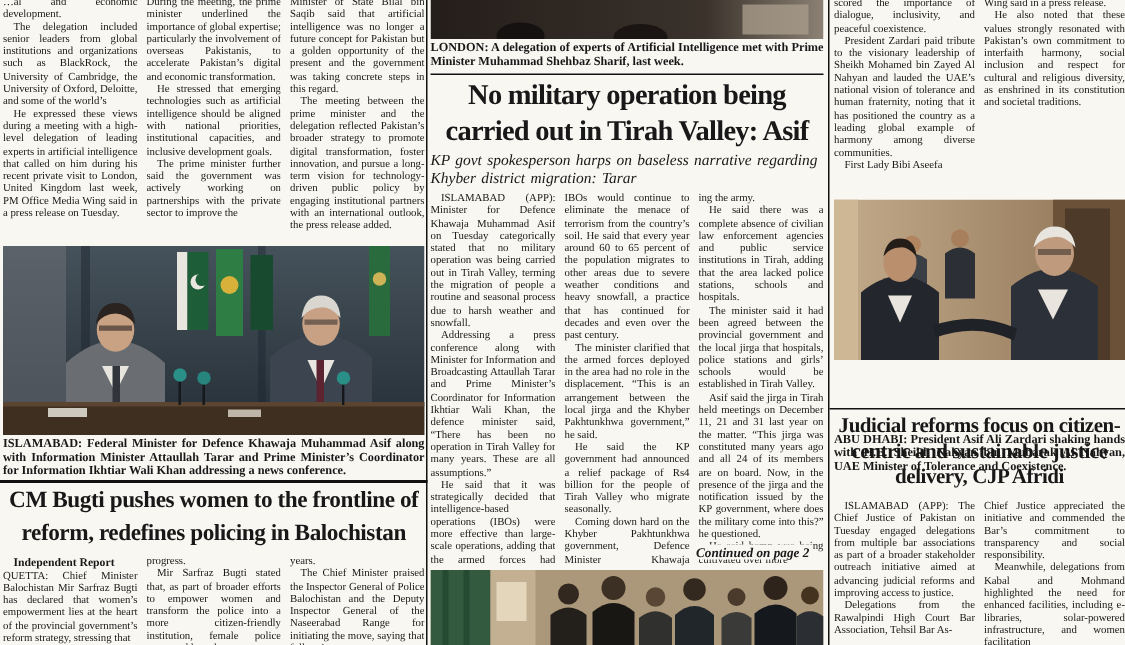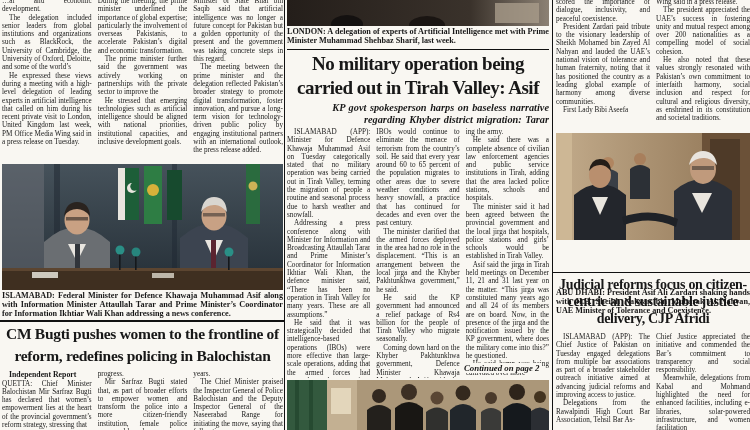--- a/index.html
+++ b/index.html
@@ -20,40 +20,40 @@
   .col.cont p:first-child{text-indent:0;}
   
   .rule-v{width:1px; background:var(--rule); top:0; height:430px;}
   .rule-h{height:1.5px; background:var(--rule);}
   
   .caption{font-weight:bold; font-size:8.2px; line-height:8.9px; text-align:justify; margin:0;}
   .headline{font-weight:bold; text-align:center; margin:0; letter-spacing:-0.3px;}
   .head-center{font-size:19px; line-height:24px; letter-spacing:-0.5px;}
   .head-bugti{font-size:15.5px; line-height:22px;}
   .head-judicial{font-size:14px; line-height:17px;}
-  .subhead{font-weight:bold; font-style:italic; font-size:10.3px; line-height:11.6px; text-align:right; margin:0; word-spacing:1px;}
+  .subhead{font-weight:normal; font-style:italic; font-size:10.3px; line-height:11.6px; text-align:left; margin:0; word-spacing:1px;}
   .byline{font-weight:bold; font-size:7.8px; line-height:9.5px; margin:0; text-align:left;}
   .continued{font-weight:bold; font-style:italic; font-size:8.8px; background:var(--paper); padding:0 2px;}
   svg{display:block;}
 </style>
 </head>
 <body>
 
 <div class="page">
 
   <div class="abs cols" style="left:2px; top:-3px; width:281px; height:163px;">
     <div class="col cont">
         <p>…al and economic development.</p>
         <p>The delegation included senior leaders from global institutions and organizations such as BlackRock, the University of Cambridge, the University of Oxford, Deloitte, and some of the world’s</p>
         <p>He expressed these views during a meeting with a high-level delegation of leading experts in artificial intelligence that called on him during his recent private visit to London, United Kingdom last week, PM Office Media Wing said in a press release on Tuesday.</p>
       </div>
     <div class="col cont">
         <p>During the meeting, the prime minister underlined the importance of global expertise; particularly the involvement of overseas Pakistanis, to accelerate Pakistan’s digital and economic transformation.</p>
+        <p>He stressed that emerging technologies such as artificial intelligence should be aligned with national priorities, institutional capacities, and inclusive development goals.</p>
         <p>The prime minister further said the government was actively working on partnerships with the private sector to improve the</p>
-        <p>He stressed that emerging technologies such as artificial intelligence should be aligned with national priorities, institutional capacities, and inclusive development goals.</p>
       </div>
     <div class="col cont">
         <p>Minister of State Bilal bin Saqib said that artificial intelligence was no longer a future concept for Pakistan but a golden opportunity of the present and the government was taking concrete steps in this regard.</p>
         <p>The meeting between the prime minister and the delegation reflected Pakistan’s broader strategy to promote digital transformation, foster innovation, and pursue a long-term vision for technology-driven public policy by engaging institutional partners with an international outlook, the press release added.</p>
       </div>
   </div>
 
   <svg class="abs" style="left:2px; top:164px;" width="281" height="126" viewBox="0 0 281 126" role="img">
     <defs>
       <linearGradient id="pc-bg" x1="0" y1="0" x2="0" y2="1">
@@ -208,21 +208,20 @@
   <div class="abs rule-v" style="left:552px;"></div>
 
   <div class="abs cols" style="left:556px; top:-2px; width:194px; height:133px;">
     <div class="col cont">
         <p>scored the importance of dialogue, inclusivity, and peaceful coexistence.</p>
         <p>President Zardari paid tribute to the visionary leadership of Sheikh Mohamed bin Zayed Al Nahyan and lauded the UAE’s national vision of tolerance and human fraternity, noting that it has positioned the country as a leading global example of harmony among diverse communities.</p>
         <p>First Lady Bibi Aseefa</p>
       </div>
     <div class="col cont">
         <p>Wing said in a press release.</p>
-        <p>The president appreciated the UAE’s success in fostering unity and mutual respect among over 200 nationalities as a compelling model of social cohesion.</p>
         <p>He also noted that these values strongly resonated with Pakistan’s own commitment to interfaith harmony, social inclusion and respect for cultural and religious diversity, as enshrined in its constitution and societal traditions.</p>
       </div>
   </div>
 
   <svg class="abs" style="left:556px; top:133px;" width="194" height="107" viewBox="0 0 194 107" role="img">
     <defs>
       <linearGradient id="ad-bg" x1="0" y1="0" x2="1" y2="0">
         <stop offset="0" stop-color="#c2ab8b"></stop>
           <stop offset="1" stop-color="#8f7454"></stop>
       </linearGradient>

